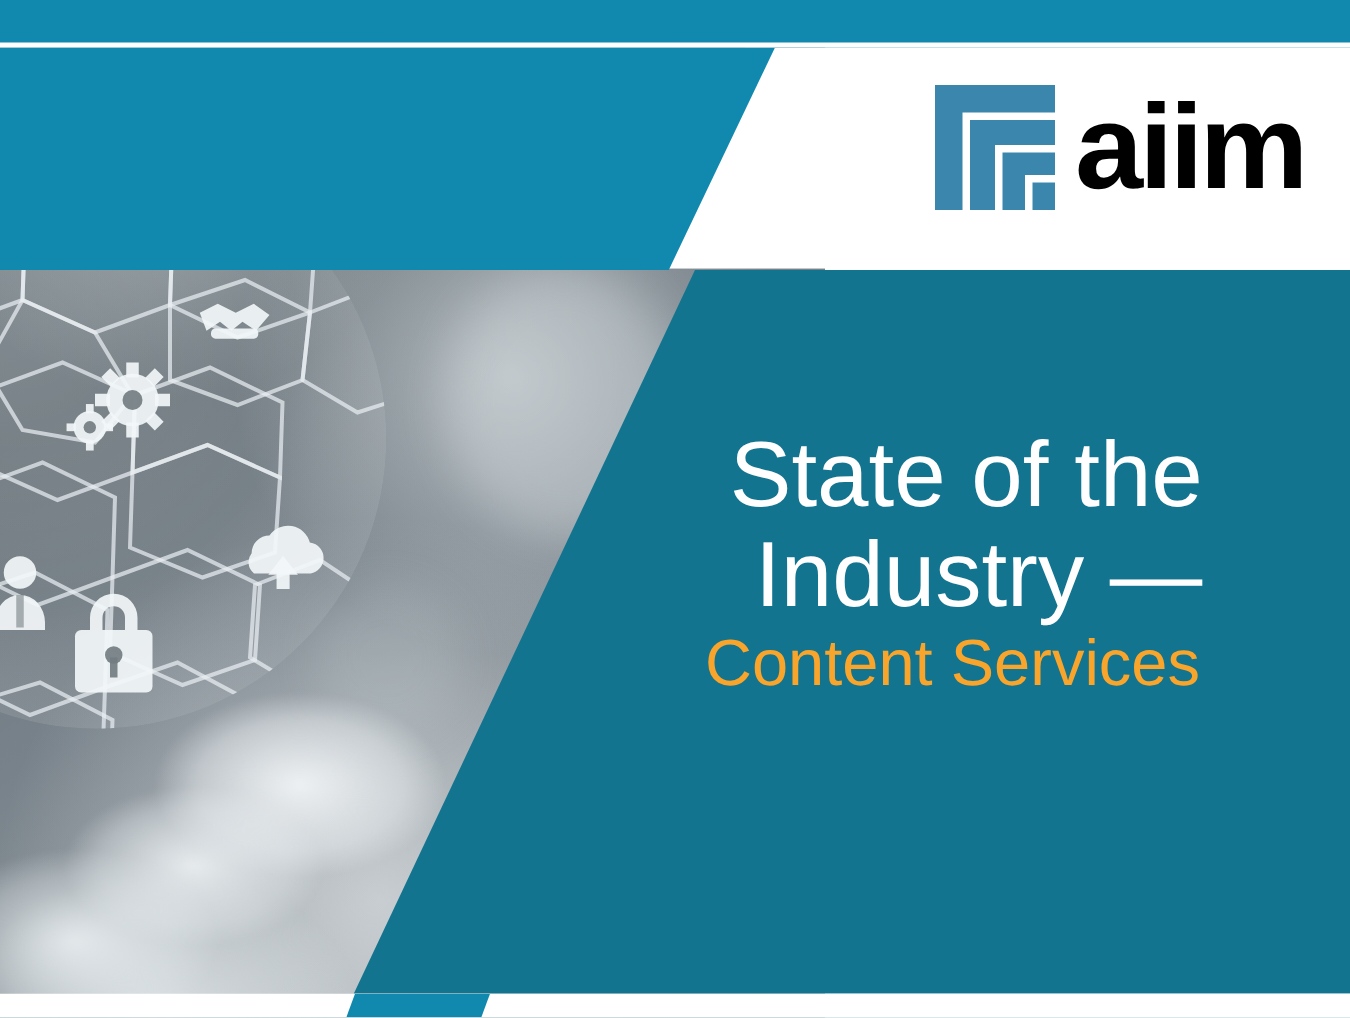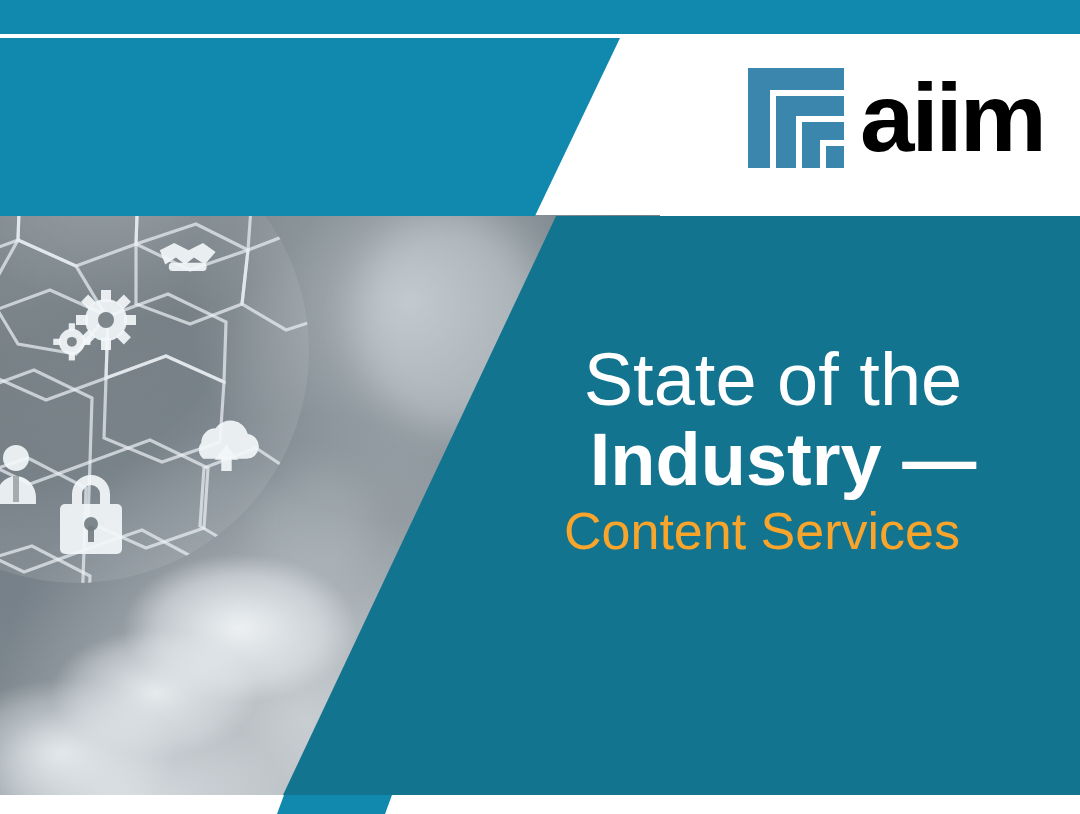--- a/index.html
+++ b/index.html
@@ -172,21 +172,21 @@
     text-align: center;
   }
   .title-line {
     font-family: "Liberation Sans", sans-serif;
     font-size: 74px;
     line-height: 1.08;
     color: #ffffff;
     white-space: nowrap;
   }
   .title-line.l1 { padding-left: 22px; }
-  .title-line.l2 { padding-left: 42px; font-weight: bold; }
+  .title-line.l2 { padding-left: 42px; }
   .subtitle-line {
     font-family: "Liberation Sans", sans-serif;
     font-size: 52px;
     line-height: 1.22;
     color: #f9a42a;
     white-space: nowrap;
   }
 </style>
 </head>
 <body>

